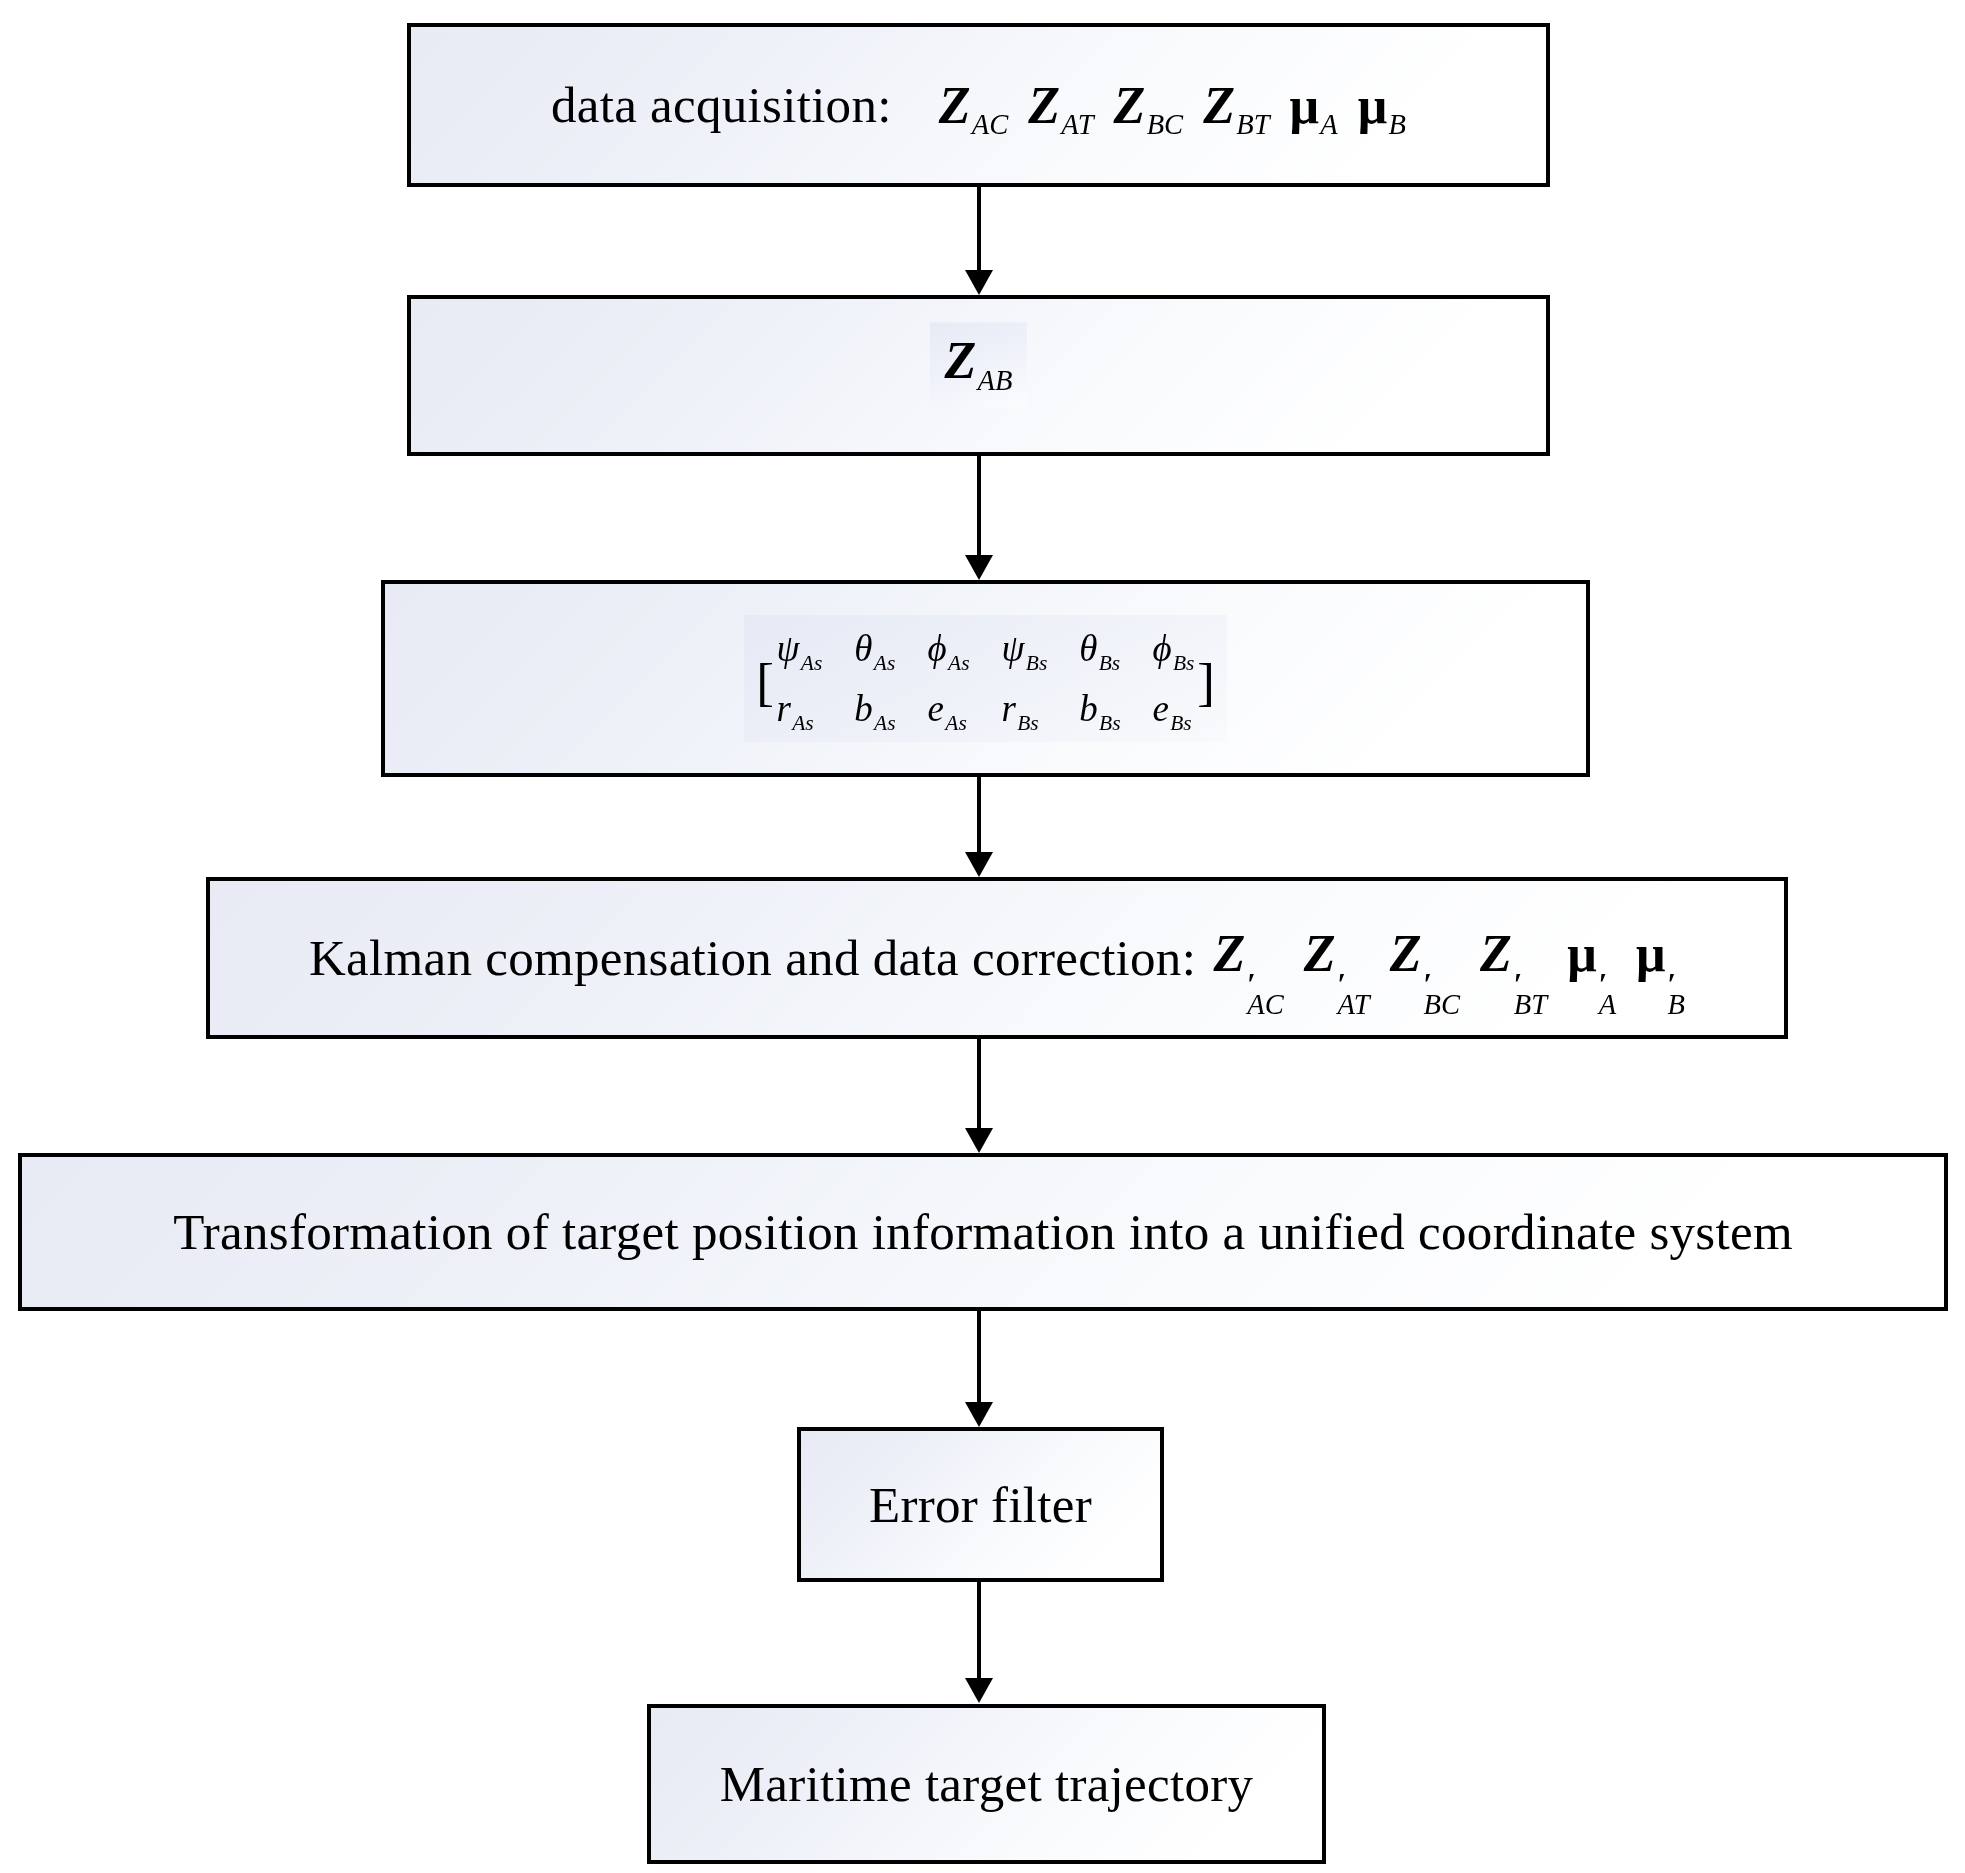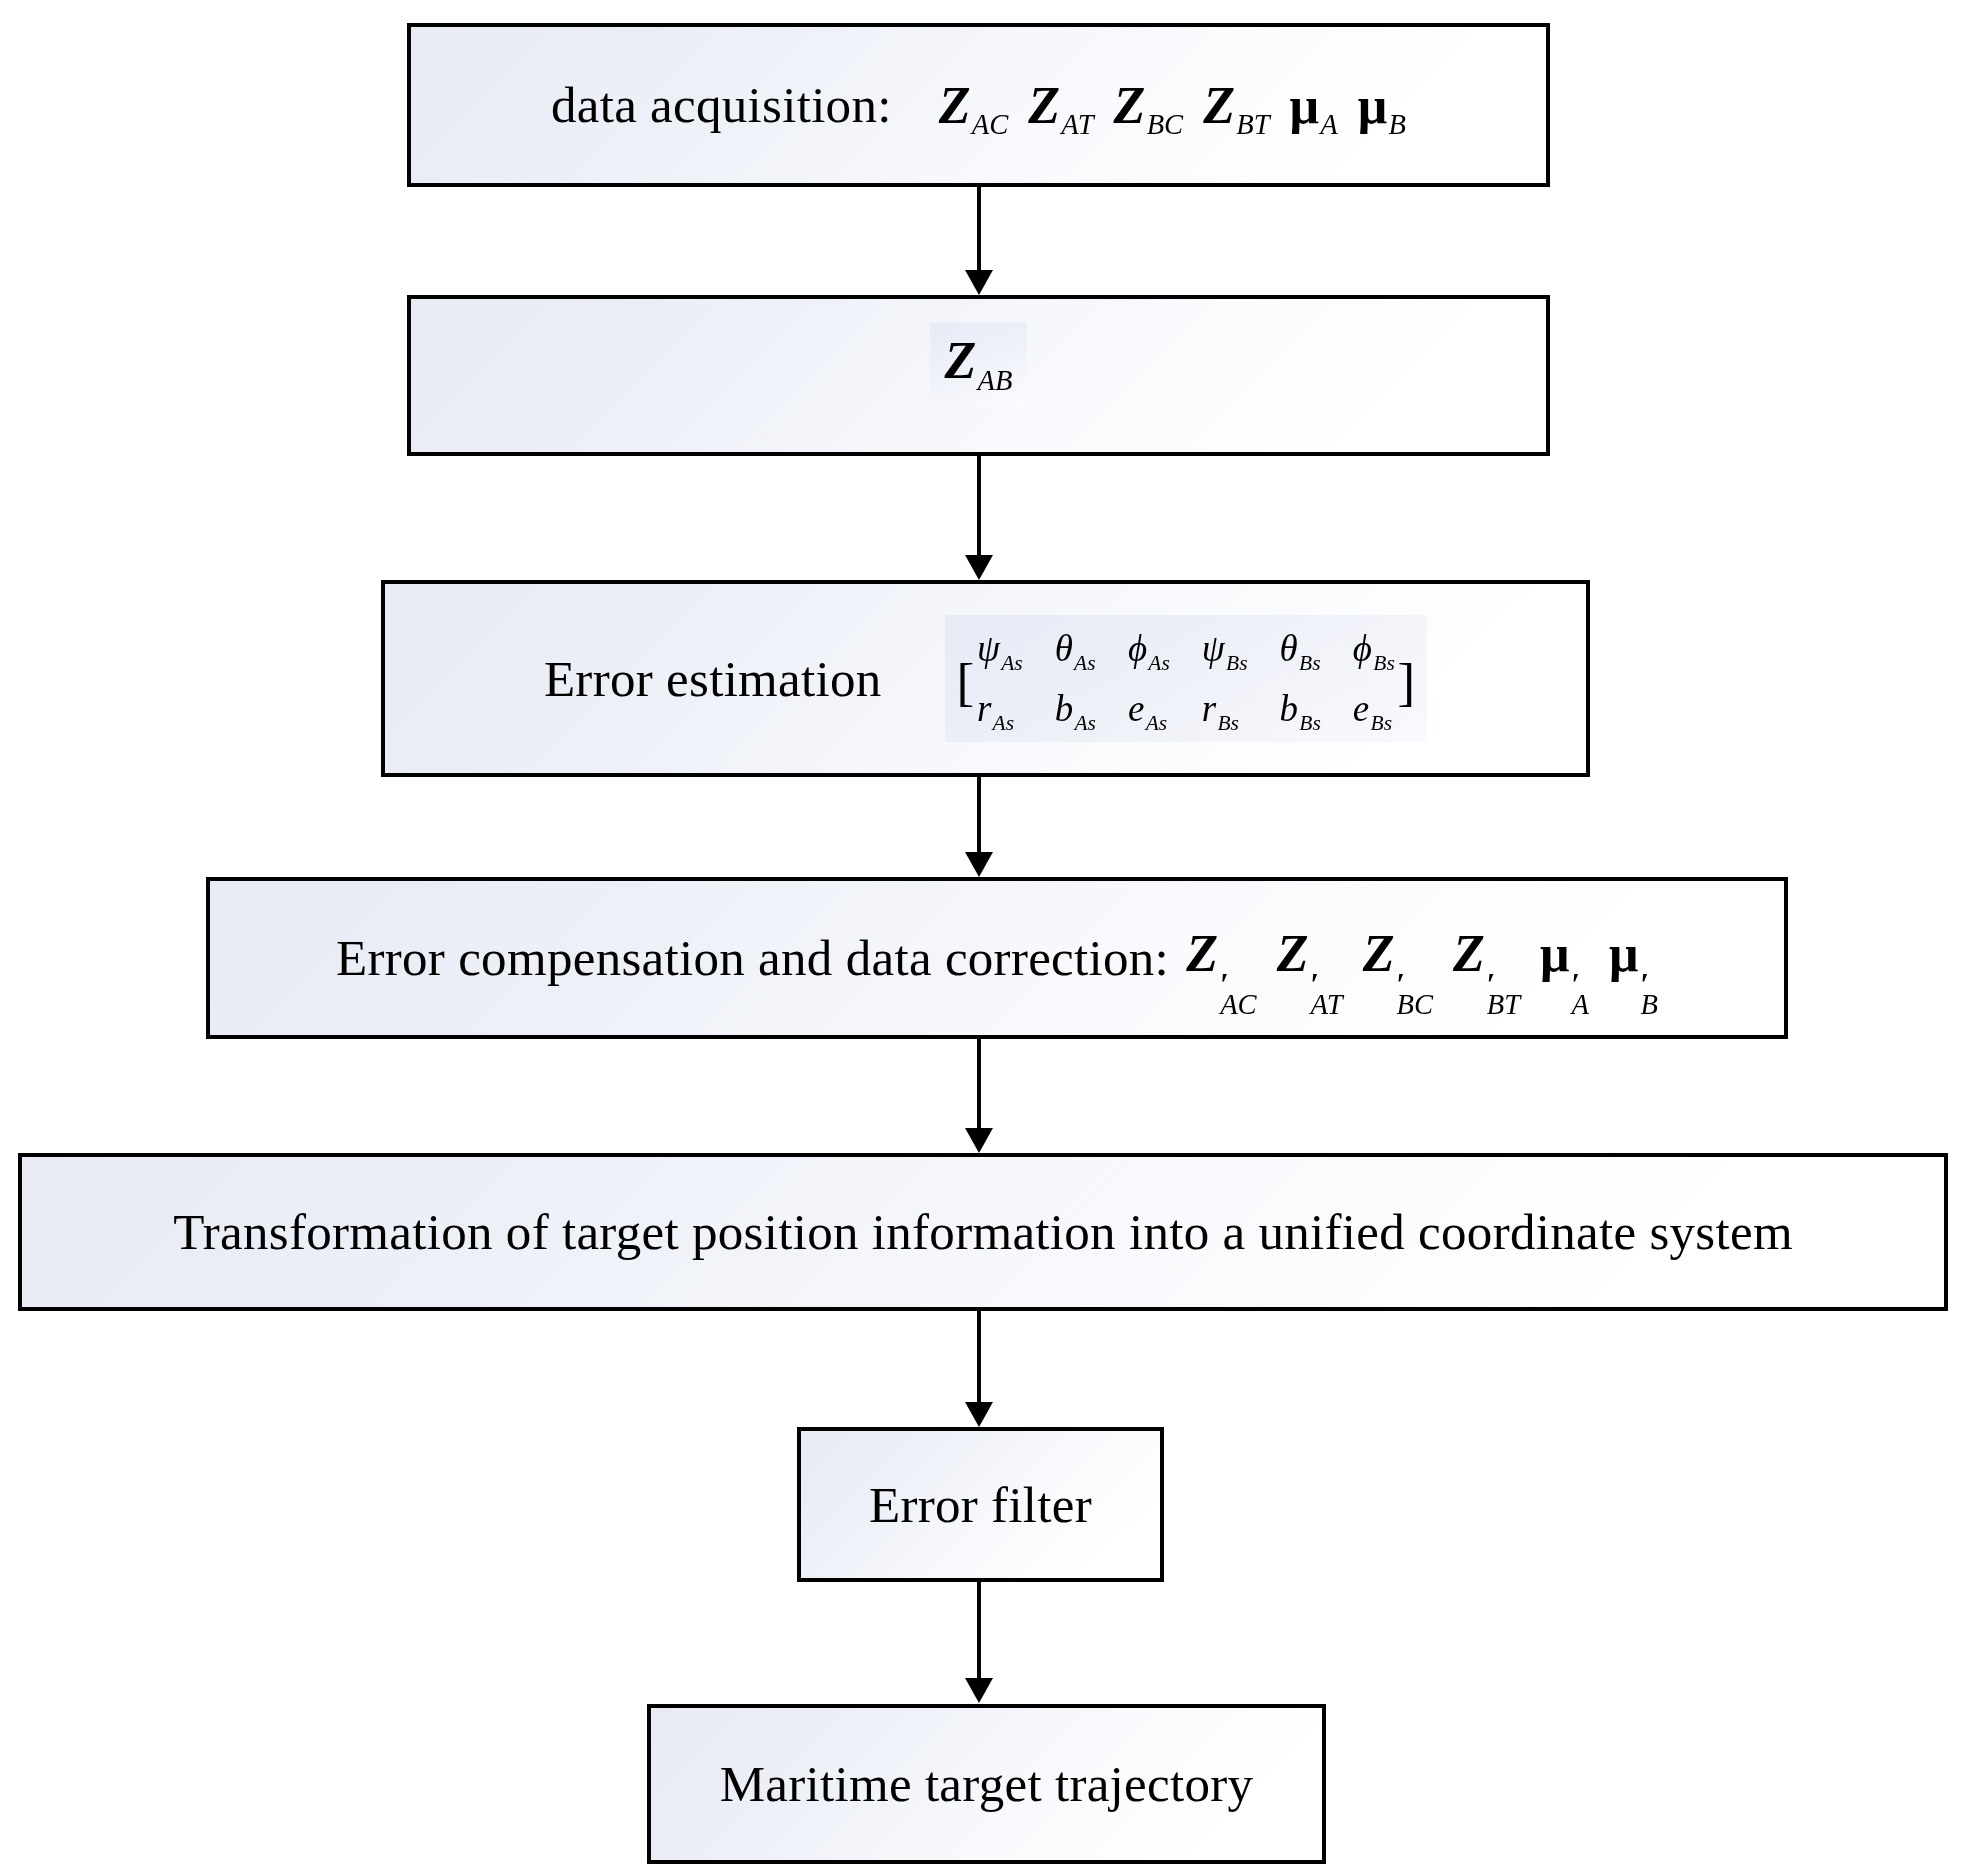--- a/index.html
+++ b/index.html
@@ -102,21 +102,20 @@
         </span>
     </span>
   </div>
 
   <div class="arrow" style="left:965px;top:456px;height:124px;">
     <div class="shaft"></div>
     <div class="head"></div>
   </div>
 
   <div class="fbox" style="left:381px;top:580px;width:1209px;height:197px;gap:63px;">
-    <span class="label">Error estimation</span>
     <span class="matrix-field">
       <span class="bracket">[</span>
       <span class="mgrid">
         <span class="mcell"><i class="g">ψ</i><i class="ms">As</i></span>
         <span class="mcell"><i class="g">θ</i><i class="ms">As</i></span>
         <span class="mcell"><i class="g">ϕ</i><i class="ms">As</i></span>
         <span class="mcell"><i class="g">ψ</i><i class="ms">Bs</i></span>
         <span class="mcell"><i class="g">θ</i><i class="ms">Bs</i></span>
         <span class="mcell"><i class="g">ϕ</i><i class="ms">Bs</i></span>
         <span class="mcell"><i class="g">r</i><i class="ms">As</i></span>
@@ -129,21 +128,21 @@
       <span class="bracket">]</span>
     </span>
   </div>
 
   <div class="arrow" style="left:965px;top:777px;height:100px;">
     <div class="shaft"></div>
     <div class="head"></div>
   </div>
 
   <div class="fbox" style="left:206px;top:877px;width:1582px;height:162px;gap:17.3px;">
-    <span class="label">Error compensation and data correction:</span>
+    <span class="label">Kalman compensation and data correction:</span>
     <span class="eq">
       <span class="tok">
           <b class="base">Z</b>
           <span class="ps">
             <span class="pr">′</span>
             <i class="sb">AC</i>
           </span>
         </span>
       <span class="tok">
           <b class="base">Z</b>

